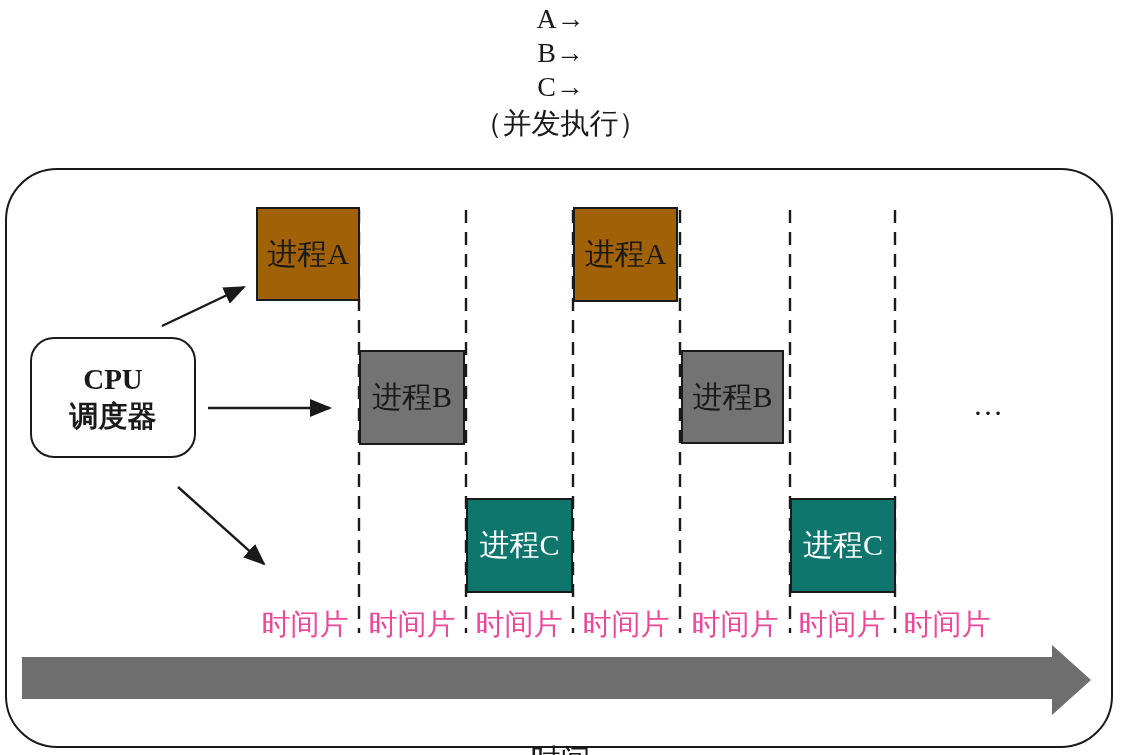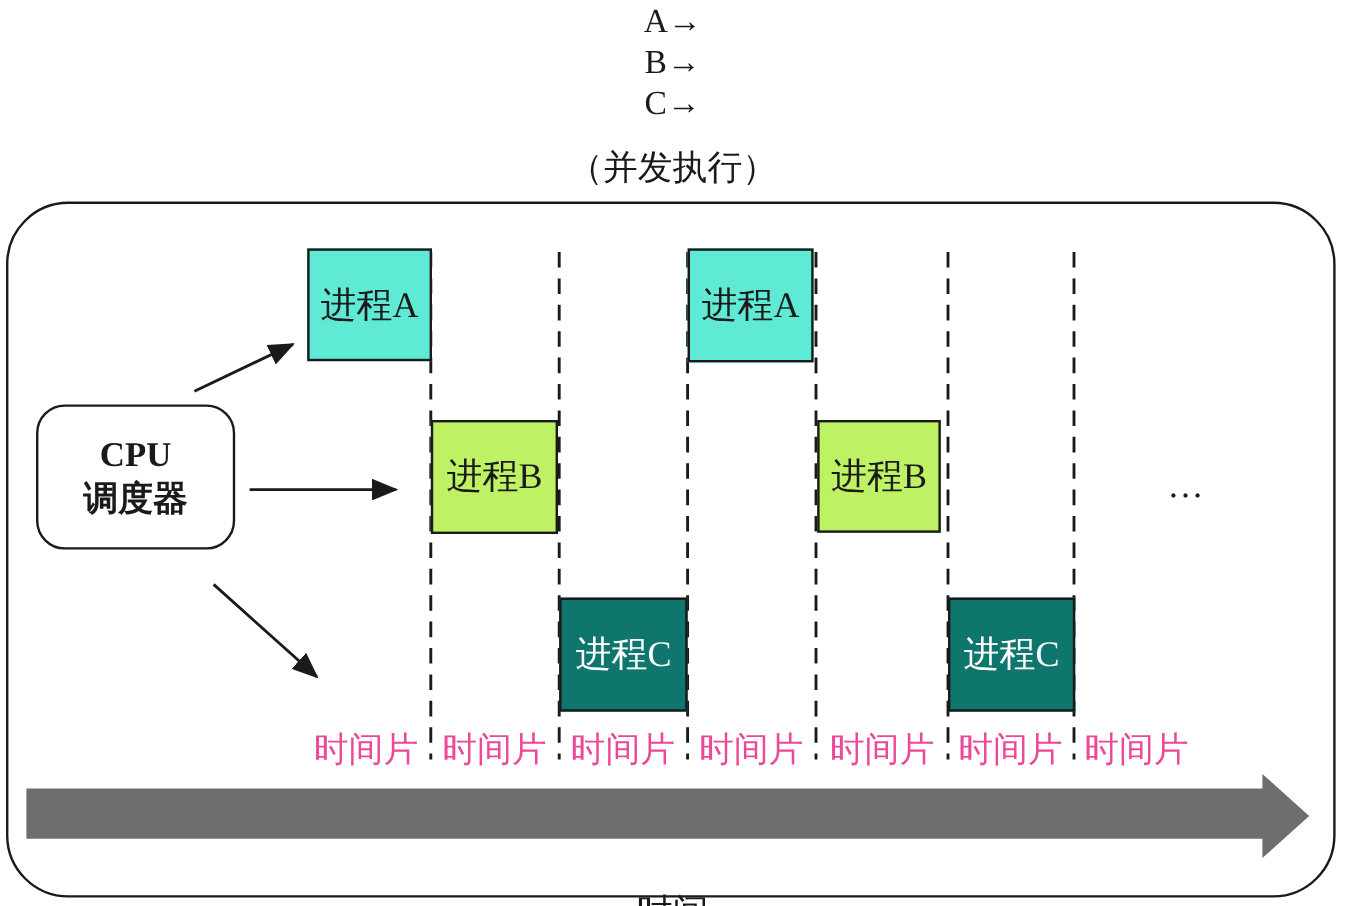--- a/index.html
+++ b/index.html
@@ -9,21 +9,21 @@
     background:#ffffff;
     font-family:"Liberation Serif","DejaVu Serif",serif;
     color:#1a1a1a;
     overflow:hidden;
   }
   
   .header{
     position:absolute;left:0;top:2px;width:1121px;
     text-align:center;line-height:34px;font-size:28px;
   }
-  .header .caption{font-size:29px;margin-top:19px;}
+  .header .caption{font-size:29px;margin-top:2px;}
   
   .frame{
     position:absolute;left:5px;top:168px;width:1108px;height:580px;
     border:2.5px solid #1a1a1a;border-radius:52px;
     box-sizing:border-box;background:transparent;
   }
   
   svg.gfx{position:absolute;left:0;top:0;width:1121px;height:755px;}
   
   .cpu{
@@ -32,22 +32,22 @@
     box-sizing:border-box;
     display:flex;flex-direction:column;align-items:center;justify-content:center;
     font-size:29px;line-height:37px;text-align:center;font-weight:bold;
   }
   
   .pbox{
     position:absolute;border:2.5px solid #1a1a1a;box-sizing:border-box;
     display:flex;align-items:center;justify-content:center;
     font-size:30px;
   }
-  .pbox.fillA{background:#5eead4;color:#1a1a1a;}
-  .pbox.fillB{background:#bef264;color:#1a1a1a;}
+  .pbox.fillA{background:#a16207;color:#1a1a1a;}
+  .pbox.fillB{background:#737373;color:#1a1a1a;}
   .pbox.fillC{background:#0f766e;color:#ffffff;}
   
   .slice-label{
     position:absolute;top:605px;width:110px;text-align:center;
     font-size:29px;color:#ec4899;
   }
   
   .ellipsis{
     position:absolute;left:960px;top:388px;width:60px;text-align:center;
     font-size:30px;letter-spacing:4px;color:#1a1a1a;

